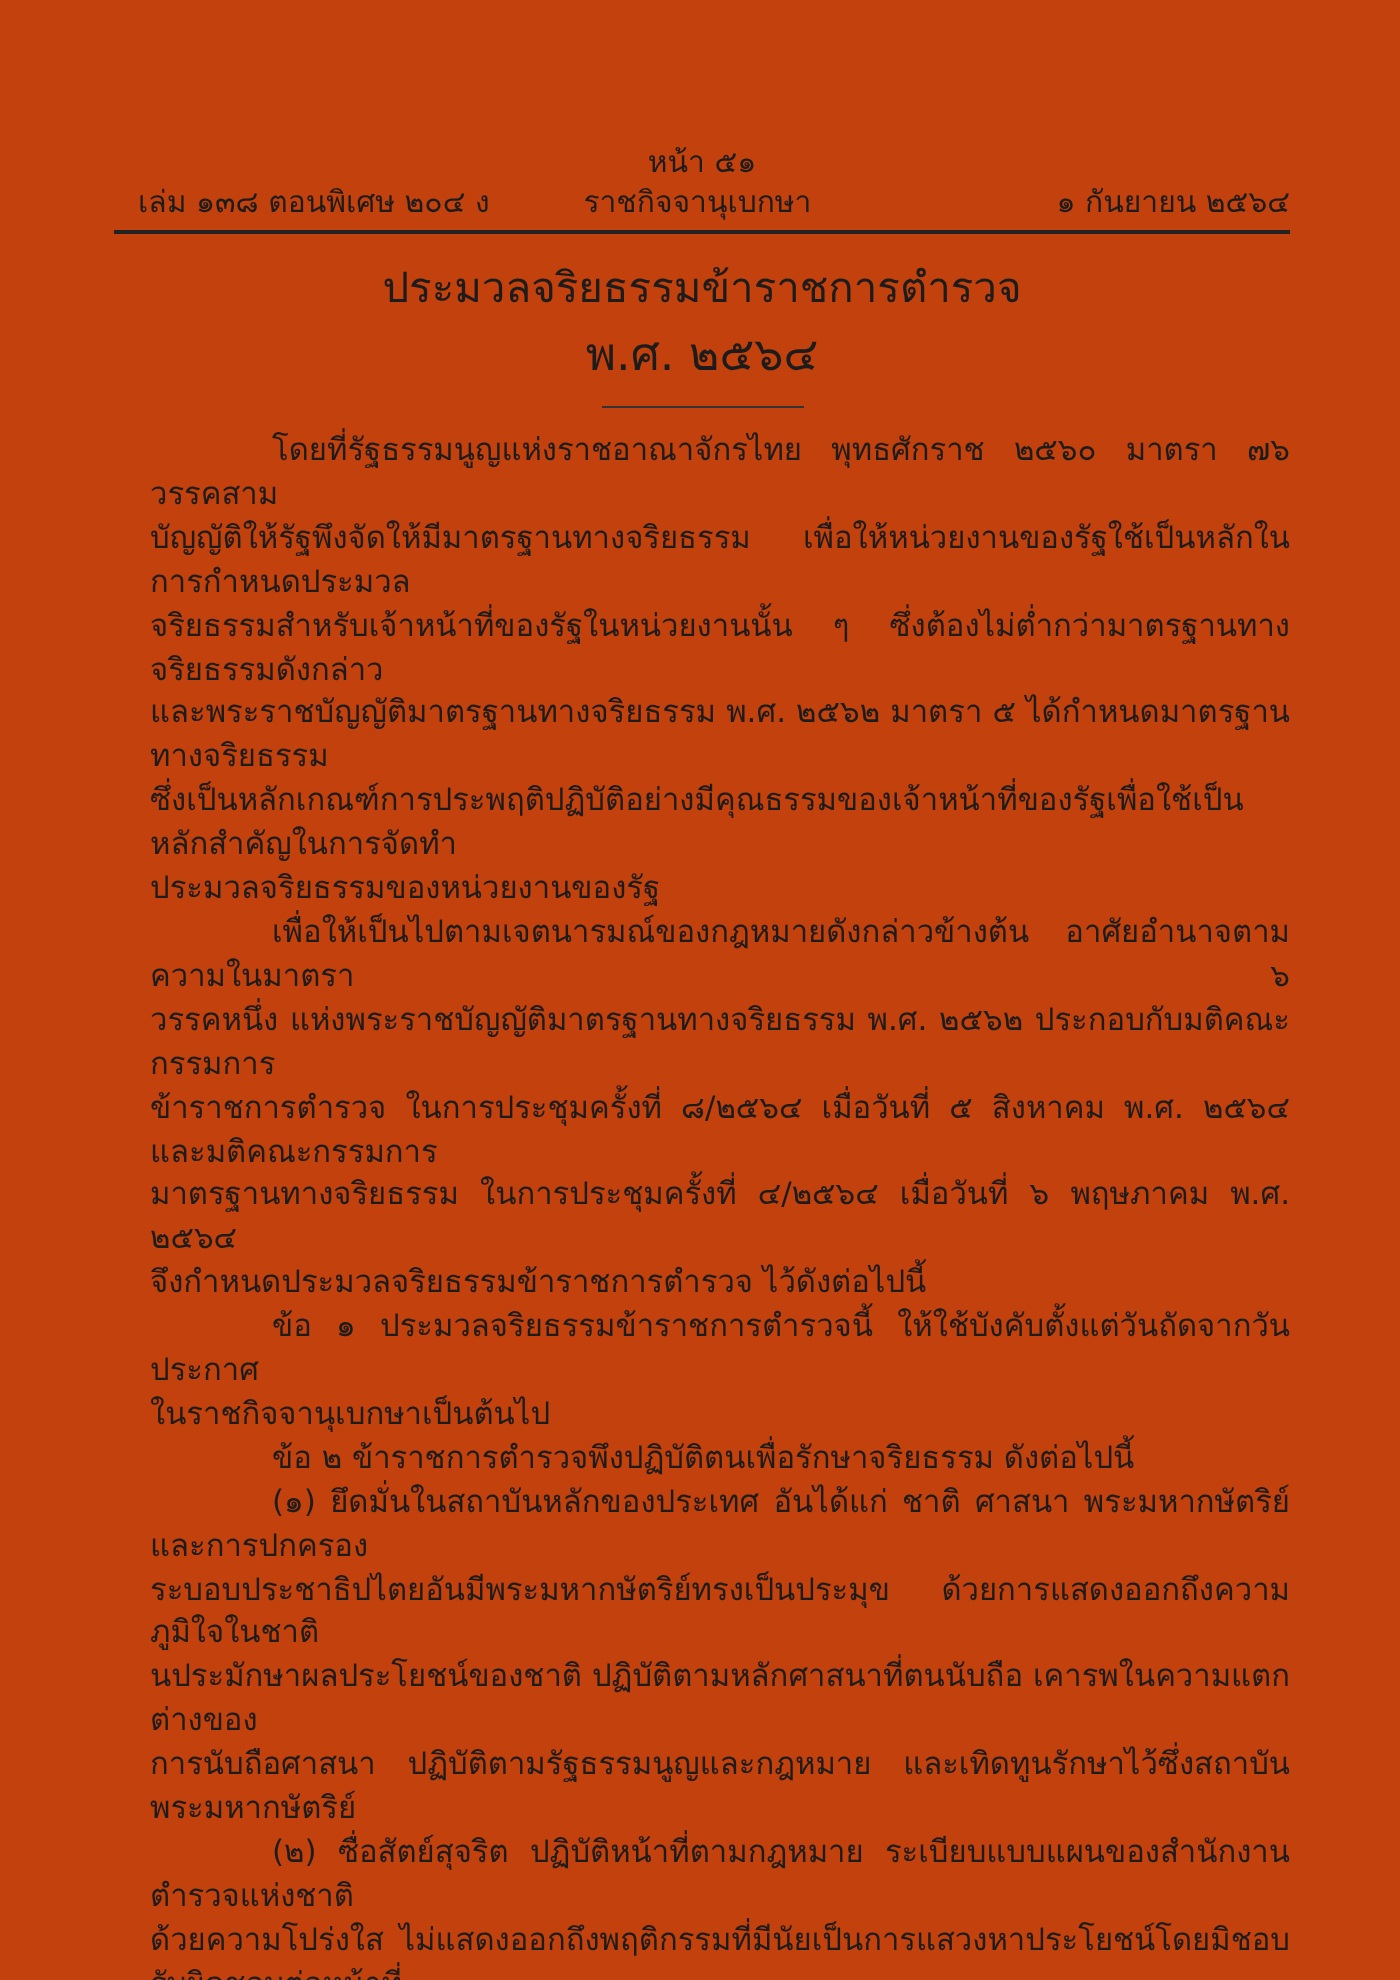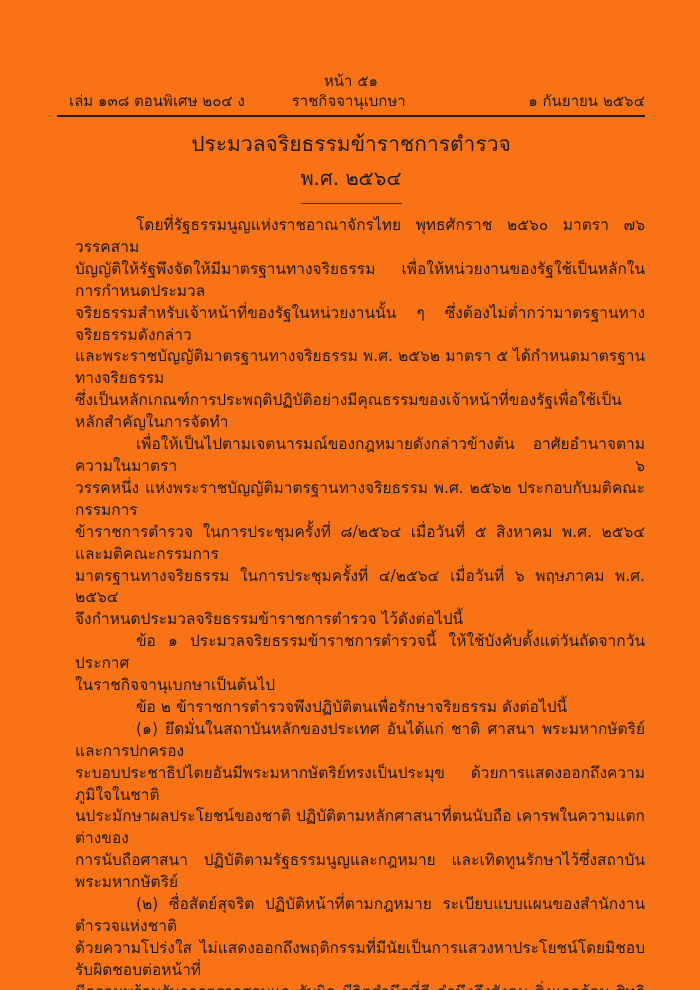--- a/index.html
+++ b/index.html
@@ -1,20 +1,20 @@
 <!DOCTYPE html>
 <html><head>
 <meta charset="utf-8">
 <style>
   html,body{margin:0;padding:0;background:#ffffff;}
   .page{
     position:relative;
     width:700px;height:990px;
     margin:0 auto;
-    background:#f97316;
+    background:#c2410c;
     color:#1c1c1c;
     font-family:"DejaVu Sans", sans-serif;
     overflow:hidden;
   }
   .content{
     position:absolute;
     left:57px; right:55px; top:72px;
   }
   .hdr-page{
     text-align:center;
@@ -38,21 +38,21 @@
   }
   .doc-title{
     margin-top:14px;
     text-align:center;
     font-size:21px;
     line-height:26px;
   }
   .doc-year{
     margin-top:9px;
     text-align:center;
-    font-size:20px;
+    font-size:23px;
     line-height:24px;
   }
   .title-rule{
     width:101px;
     margin:13px auto 0 auto;
     border-top:1px solid #333333;
     height:0;
   }
   .body-text{
     margin-top:11px;
@@ -90,20 +90,21 @@
 
     <div class="title-rule"></div>
 
     <div class="body-text" id="body-container">
         <div>
           <div class="line first">โดยที่รัฐธรรมนูญแห่งราชอาณาจักรไทย  พุทธศักราช  ๒๕๖๐  มาตรา  ๗๖  วรรคสาม</div>
           <div class="line">บัญญัติให้รัฐพึงจัดให้มีมาตรฐานทางจริยธรรม  เพื่อให้หน่วยงานของรัฐใช้เป็นหลักในการกำหนดประมวล</div>
           <div class="line">จริยธรรมสำหรับเจ้าหน้าที่ของรัฐในหน่วยงานนั้น ๆ  ซึ่งต้องไม่ต่ำกว่ามาตรฐานทางจริยธรรมดังกล่าว</div>
           <div class="line">และพระราชบัญญัติมาตรฐานทางจริยธรรม  พ.ศ.  ๒๕๖๒  มาตรา  ๕  ได้กำหนดมาตรฐานทางจริยธรรม</div>
           <div class="line">ซึ่งเป็นหลักเกณฑ์การประพฤติปฏิบัติอย่างมีคุณธรรมของเจ้าหน้าที่ของรัฐเพื่อใช้เป็นหลักสำคัญในการจัดทำ</div>
+          <div class="line last">ประมวลจริยธรรมของหน่วยงานของรัฐ</div>
         </div>
         <div>
           <div class="line first">เพื่อให้เป็นไปตามเจตนารมณ์ของกฎหมายดังกล่าวข้างต้น  อาศัยอำนาจตามความในมาตรา  ๖</div>
           <div class="line">วรรคหนึ่ง  แห่งพระราชบัญญัติมาตรฐานทางจริยธรรม  พ.ศ.  ๒๕๖๒  ประกอบกับมติคณะกรรมการ</div>
           <div class="line">ข้าราชการตำรวจ ในการประชุมครั้งที่ ๘/๒๕๖๔ เมื่อวันที่ ๕ สิงหาคม พ.ศ. ๒๕๖๔ และมติคณะกรรมการ</div>
           <div class="line">มาตรฐานทางจริยธรรม  ในการประชุมครั้งที่  ๔/๒๕๖๔  เมื่อวันที่  ๖  พฤษภาคม  พ.ศ.  ๒๕๖๔</div>
           <div class="line last">จึงกำหนดประมวลจริยธรรมข้าราชการตำรวจ  ไว้ดังต่อไปนี้</div>
         </div>
         <div>
           <div class="line first">ข้อ  ๑   ประมวลจริยธรรมข้าราชการตำรวจนี้  ให้ใช้บังคับตั้งแต่วันถัดจากวันประกาศ</div>

